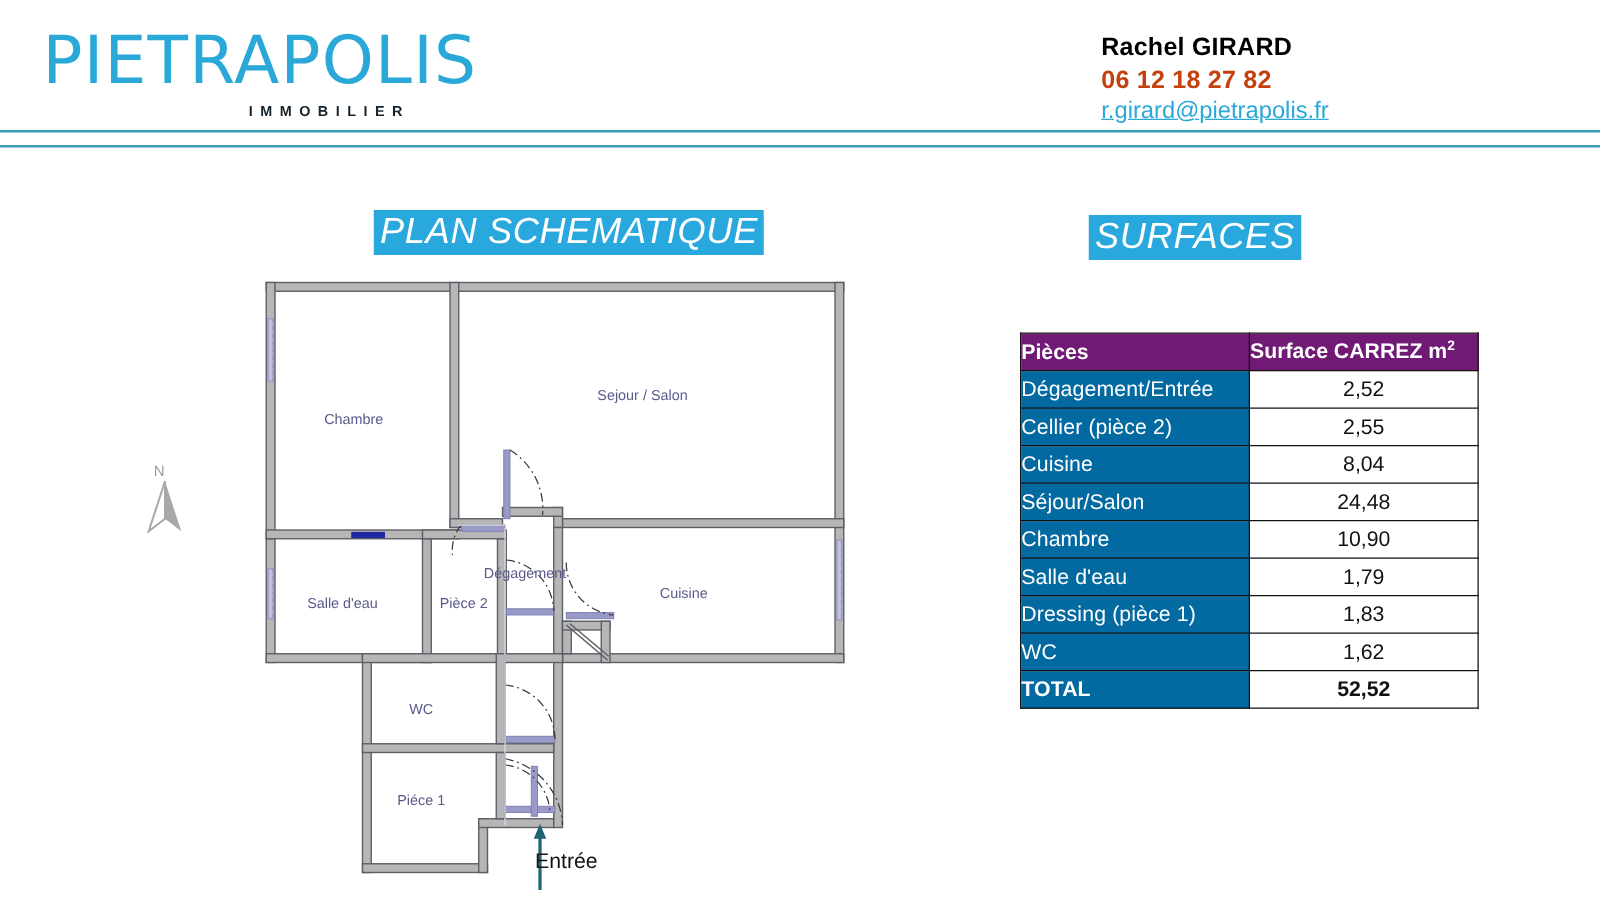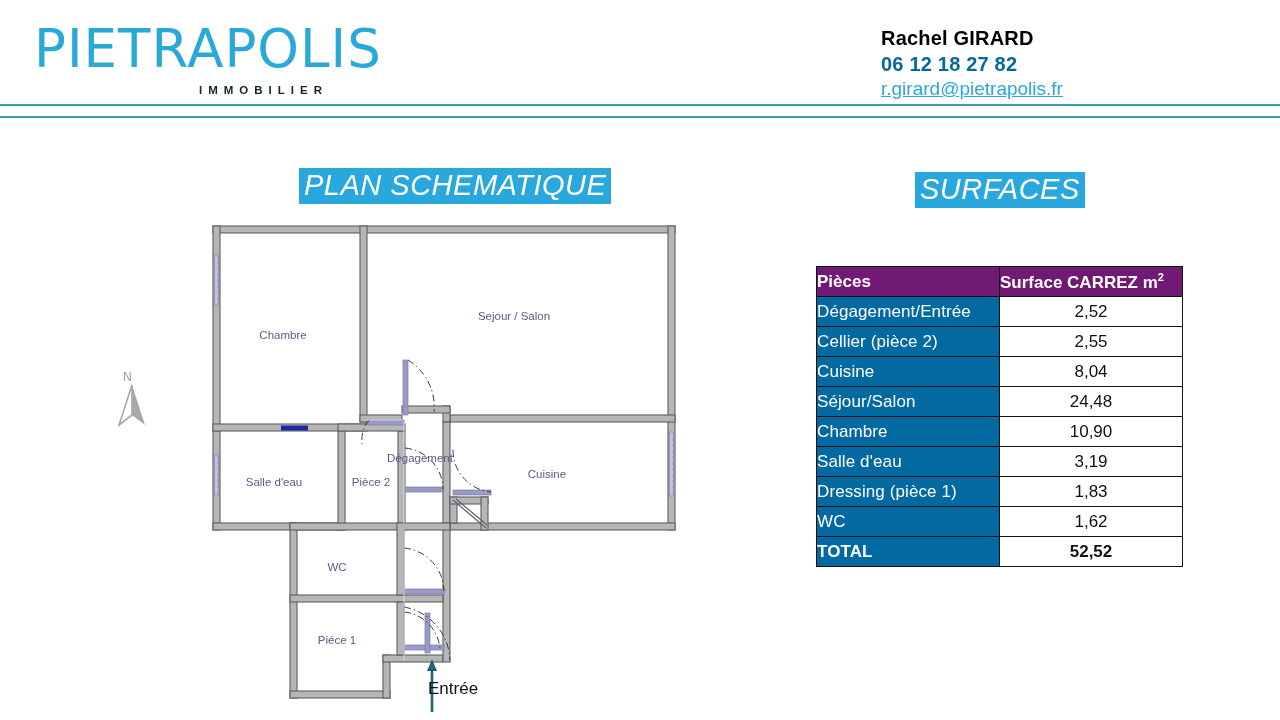--- a/index.html
+++ b/index.html
@@ -31,21 +31,21 @@
     color:#15232c;
   }
   #contact-block{
     position:absolute;left:881px;top:26px;width:370px;
   }
   #contact-name{
     font-size:20px;font-weight:bold;color:#000000;line-height:1.25;
     letter-spacing:.2px;
   }
   #contact-phone{
-    font-size:20px;font-weight:bold;color:#0369a1;line-height:1.3;
+    font-size:20px;font-weight:bold;color:#c2410c;line-height:1.3;
     letter-spacing:.2px;
   }
   #contact-email{
     font-size:19px;color:#2aa8d8;text-decoration:underline;line-height:1.25;
   }
   .rule{position:absolute;left:0;width:1280px;height:2px;background:#3c9cb8;}
   #rule-1{top:104px;}
   #rule-2{top:116px;}
 
   
@@ -55,21 +55,21 @@
     color:#ffffff;
     font-size:29px;
     font-weight:400;
     letter-spacing:.5px;
     padding:2px 5px 4px 5px;
     white-space:nowrap;
     line-height:1.05;
     font-style:italic;
   }
   #plan-title{left:299px;top:168px;}
-  #surfaces-title{left:915px;top:172px;}
+  #surfaces-title{left:871px;top:172px;}
   #compass-label{
     position:absolute;left:123px;top:370px;font-size:12px;color:#9a9a9a;
     font-family:"Liberation Sans",sans-serif;
   }
   #entree-label{
     position:absolute;left:428px;top:679px;font-size:17px;color:#131313;
   }
 
   
   #surfaces-table{
@@ -281,21 +281,21 @@
     <tr>
       <td class="room">Séjour/Salon</td>
       <td class="val">24,48</td>
     </tr>
     <tr>
       <td class="room">Chambre</td>
       <td class="val">10,90</td>
     </tr>
     <tr>
       <td class="room">Salle d'eau</td>
-      <td class="val">3,19</td>
+      <td class="val">1,79</td>
     </tr>
     <tr>
       <td class="room">Dressing (pièce 1)</td>
       <td class="val">1,83</td>
     </tr>
     <tr>
       <td class="room">WC</td>
       <td class="val">1,62</td>
     </tr>
     <tr class="total">

